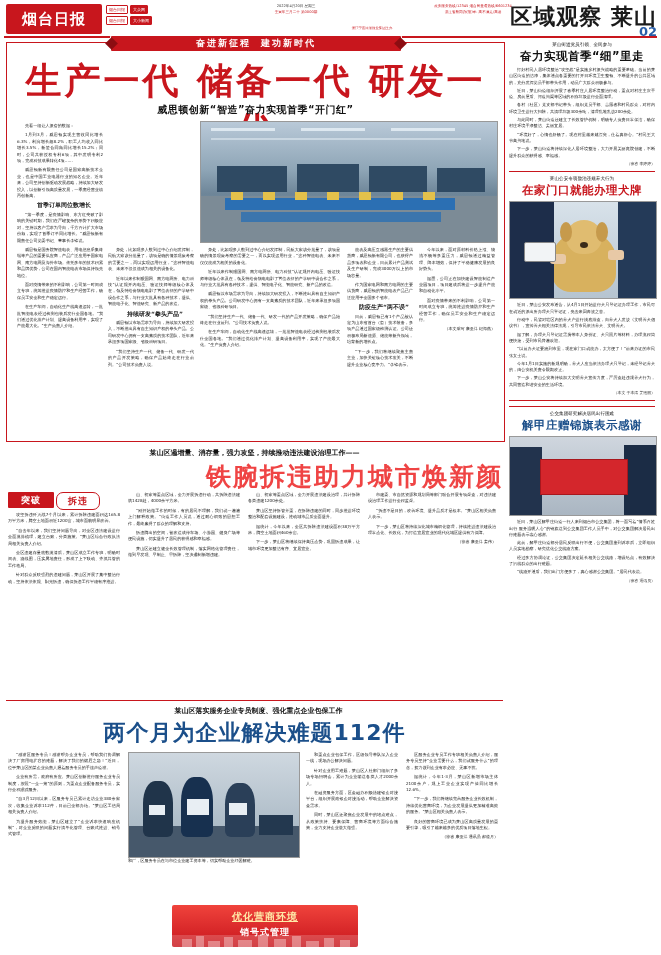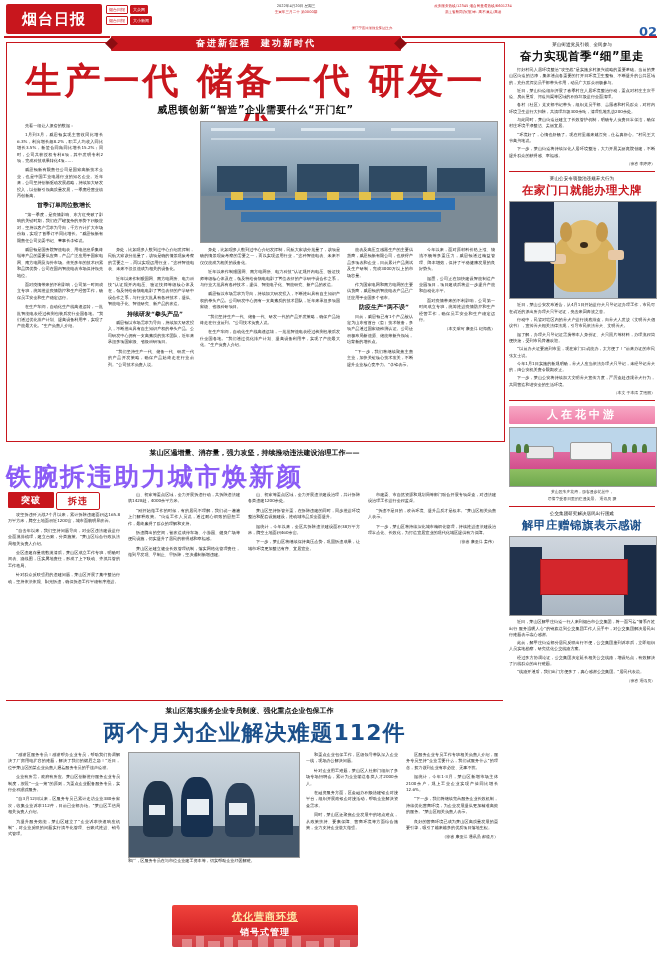--- a/index.html
+++ b/index.html
@@ -78,33 +78,33 @@
   .mp-box{position:absolute;background:#2b6fb3;}
   .mp-yellow{position:absolute;background:#e3c14b;}
 
   .col{position:absolute;font-size:4.1px;line-height:6.4px;color:#1a1a1a;text-align:justify;}
   .col p{margin:0 0 3px 0;text-indent:8px;}
   .secttl{font-weight:bold;font-size:6px;text-align:center;margin:4px 0 3px;text-indent:0;}
   .byline{text-align:right;font-size:4px;margin-top:3px;text-indent:0;}
 
   
   .sec2-kicker{position:absolute;left:6px;top:448px;width:497px;text-align:center;font-size:7px;font-weight:bold;color:#111;}
-  .sec2-head{position:absolute;left:6px;top:460px;width:497px;text-align:left;font-size:25px;font-weight:bold;color:#8b5cf6;letter-spacing:2px;}
+  .sec2-head{position:absolute;left:6px;top:460px;width:497px;text-align:right;font-size:25px;font-weight:bold;color:#ef4444;letter-spacing:2px;}
   .tag-red{
     position:absolute;left:8px;top:492px;width:46px;height:16px;background:#c8161d;
     display:flex;align-items:center;justify-content:center;color:#fff;font-size:9px;font-weight:bold;letter-spacing:1px;border-radius:1px;
   }
   .tag-wh{
     position:absolute;left:56px;top:492px;width:42px;height:16px;border:1px solid #c8161d;
-    display:flex;align-items:center;justify-content:center;color:#c8161d;font-size:9px;font-weight:bold;letter-spacing:1px;border-radius:2px;background:#fff;
+    display:flex;align-items:center;justify-content:center;color:#c8161d;font-size:9px;font-weight:bold;letter-spacing:1px;border-radius:7px;background:#fff;
   }
   .rule-thin{position:absolute;background:#c8161d;height:0.6px;}
 
   
-  .sec3-kicker{position:absolute;left:1px;top:706px;width:497px;text-align:center;font-size:7px;font-weight:bold;color:#111;}
+  .sec3-kicker{position:absolute;left:10px;top:706px;width:497px;text-align:center;font-size:7px;font-weight:bold;color:#111;}
   .sec3-head{position:absolute;left:6px;top:718px;width:497px;text-align:center;font-size:22px;font-weight:bold;color:#1b4f8a;letter-spacing:1px;}
   .photo3{
     position:absolute;left:128px;top:752px;width:170px;height:104px;border:0.5px solid #999;overflow:hidden;
     background:linear-gradient(#cfd8e0,#9fb0bd);
   }
   .p3-desk{position:absolute;left:0;bottom:0;width:100%;height:30%;background:#46586b;}
   .p3-person{position:absolute;background:#20344a;border-radius:40% 40% 6px 6px;}
   .p3-white{position:absolute;background:#e8eef3;}
 
   
@@ -175,31 +175,32 @@
     </div>
     <div class="mh-info">
       <div>2022年4月20日 星期三</div>
       <div class="l2">壬寅年三月二十  第0000期</div>
     </div>
     <div class="mh-hot">
       <div>政务服务热线/12345  烟台民意通热线/6601234</div>
       <div>浙江省新闻办(报)审: 高不满足/高港</div>
     </div>
     <div class="mh-sub">浙江宁波日报报业集团主办</div>
+    <div class="mh-title">区域观察 莱山</div>
     <div class="mh-num">02</div>
     <div class="mh-rule"></div>
   </div>
 
   <div class="mainbox">
     <div class="ribbon">
       <span>奋进新征程</span>
       <span>建功新时代</span>
     </div>
     <div class="headline">生产一代 储备一代 研发一代</div>
-    <div class="subhead">威思顿创新“智造”企业需要什么“开门红”</div>
+    <div class="subhead">威思顿创新“智造”奋力实现首季“开门红”</div>
 
     <div class="mainphoto">
       <div class="mp-floor"></div>
       <div class="mp-light" style="left:10px;top:6px;width:64px;height:3px;"></div>
       <div class="mp-light" style="left:100px;top:6px;width:64px;height:3px;"></div>
       <div class="mp-light" style="left:190px;top:6px;width:64px;height:3px;"></div>
       <div class="mp-light" style="left:10px;top:16px;width:270px;height:2px;opacity:.5;"></div>
       <div class="mp-mach" style="left:16px;top:44px;width:70px;height:26px;"></div>
       <div class="mp-mach" style="left:96px;top:42px;width:62px;height:28px;"></div>
       <div class="mp-mach" style="left:168px;top:44px;width:58px;height:26px;"></div>
@@ -384,34 +385,20 @@
         <p>据了解，办理犬只登记证需携带本人身份证、犬只照片等材料，办理流程简便快捷，受到市民普遍欢迎。</p>
         <p>“以前办犬证要跑到市里，现在家门口就能办，太方便了！”前来办证的市民张女士说。</p>
         <p>今年1月1日实施的新规明确，养犬人应当依法办理犬只登记，未经登记养犬的，由公安机关责令限期改正。</p>
         <p>下一步，莱山公安将持续加大文明养犬宣传力度，严厉查处违规养犬行为，共同营造和谐安全的生活环境。</p>
       </div>
       <div class="rcap">（本文 于本涛 姜艳丽）</div>
     </div>
 
     <div class="rdiv"></div>
 
-    <div>
-      <div class="pinkband">人在花中游</div>
-      <div class="photo-field" style="margin-top:3px;">
-        <div class="van"></div>
-        <div class="van2"></div>
-        <div class="tree" style="left:6px;"></div>
-        <div class="tree" style="left:14px;"></div>
-        <div class="tree" style="left:112px;"></div>
-        <div class="tree" style="left:122px;"></div>
-        <div class="tree" style="left:132px;"></div>
-      </div>
-      <div class="rcap" style="text-align:center;">莱山区朱庄花海，游客漫步花丛中，</div>
-      <div class="rcap" style="text-align:center;">尽情享受春日里的烂漫美景。      通讯员 摄</div>
-    </div>
 
     <div class="rdiv"></div>
 
     <div>
       <div class="r-kicker">公交集团研究解决居民出行困难</div>
       <div class="r-head blue">解甲庄赠锦旗表示感谢</div>
       <div class="photo-flag" style="margin-top:4px;">
         <div class="fl-person" style="left:0px;top:10px;width:32px;height:68px;"></div>
         <div class="fl-person" style="left:114px;top:8px;width:32px;height:70px;background:#1b2c45;"></div>
         <div class="fl-banner"></div>

